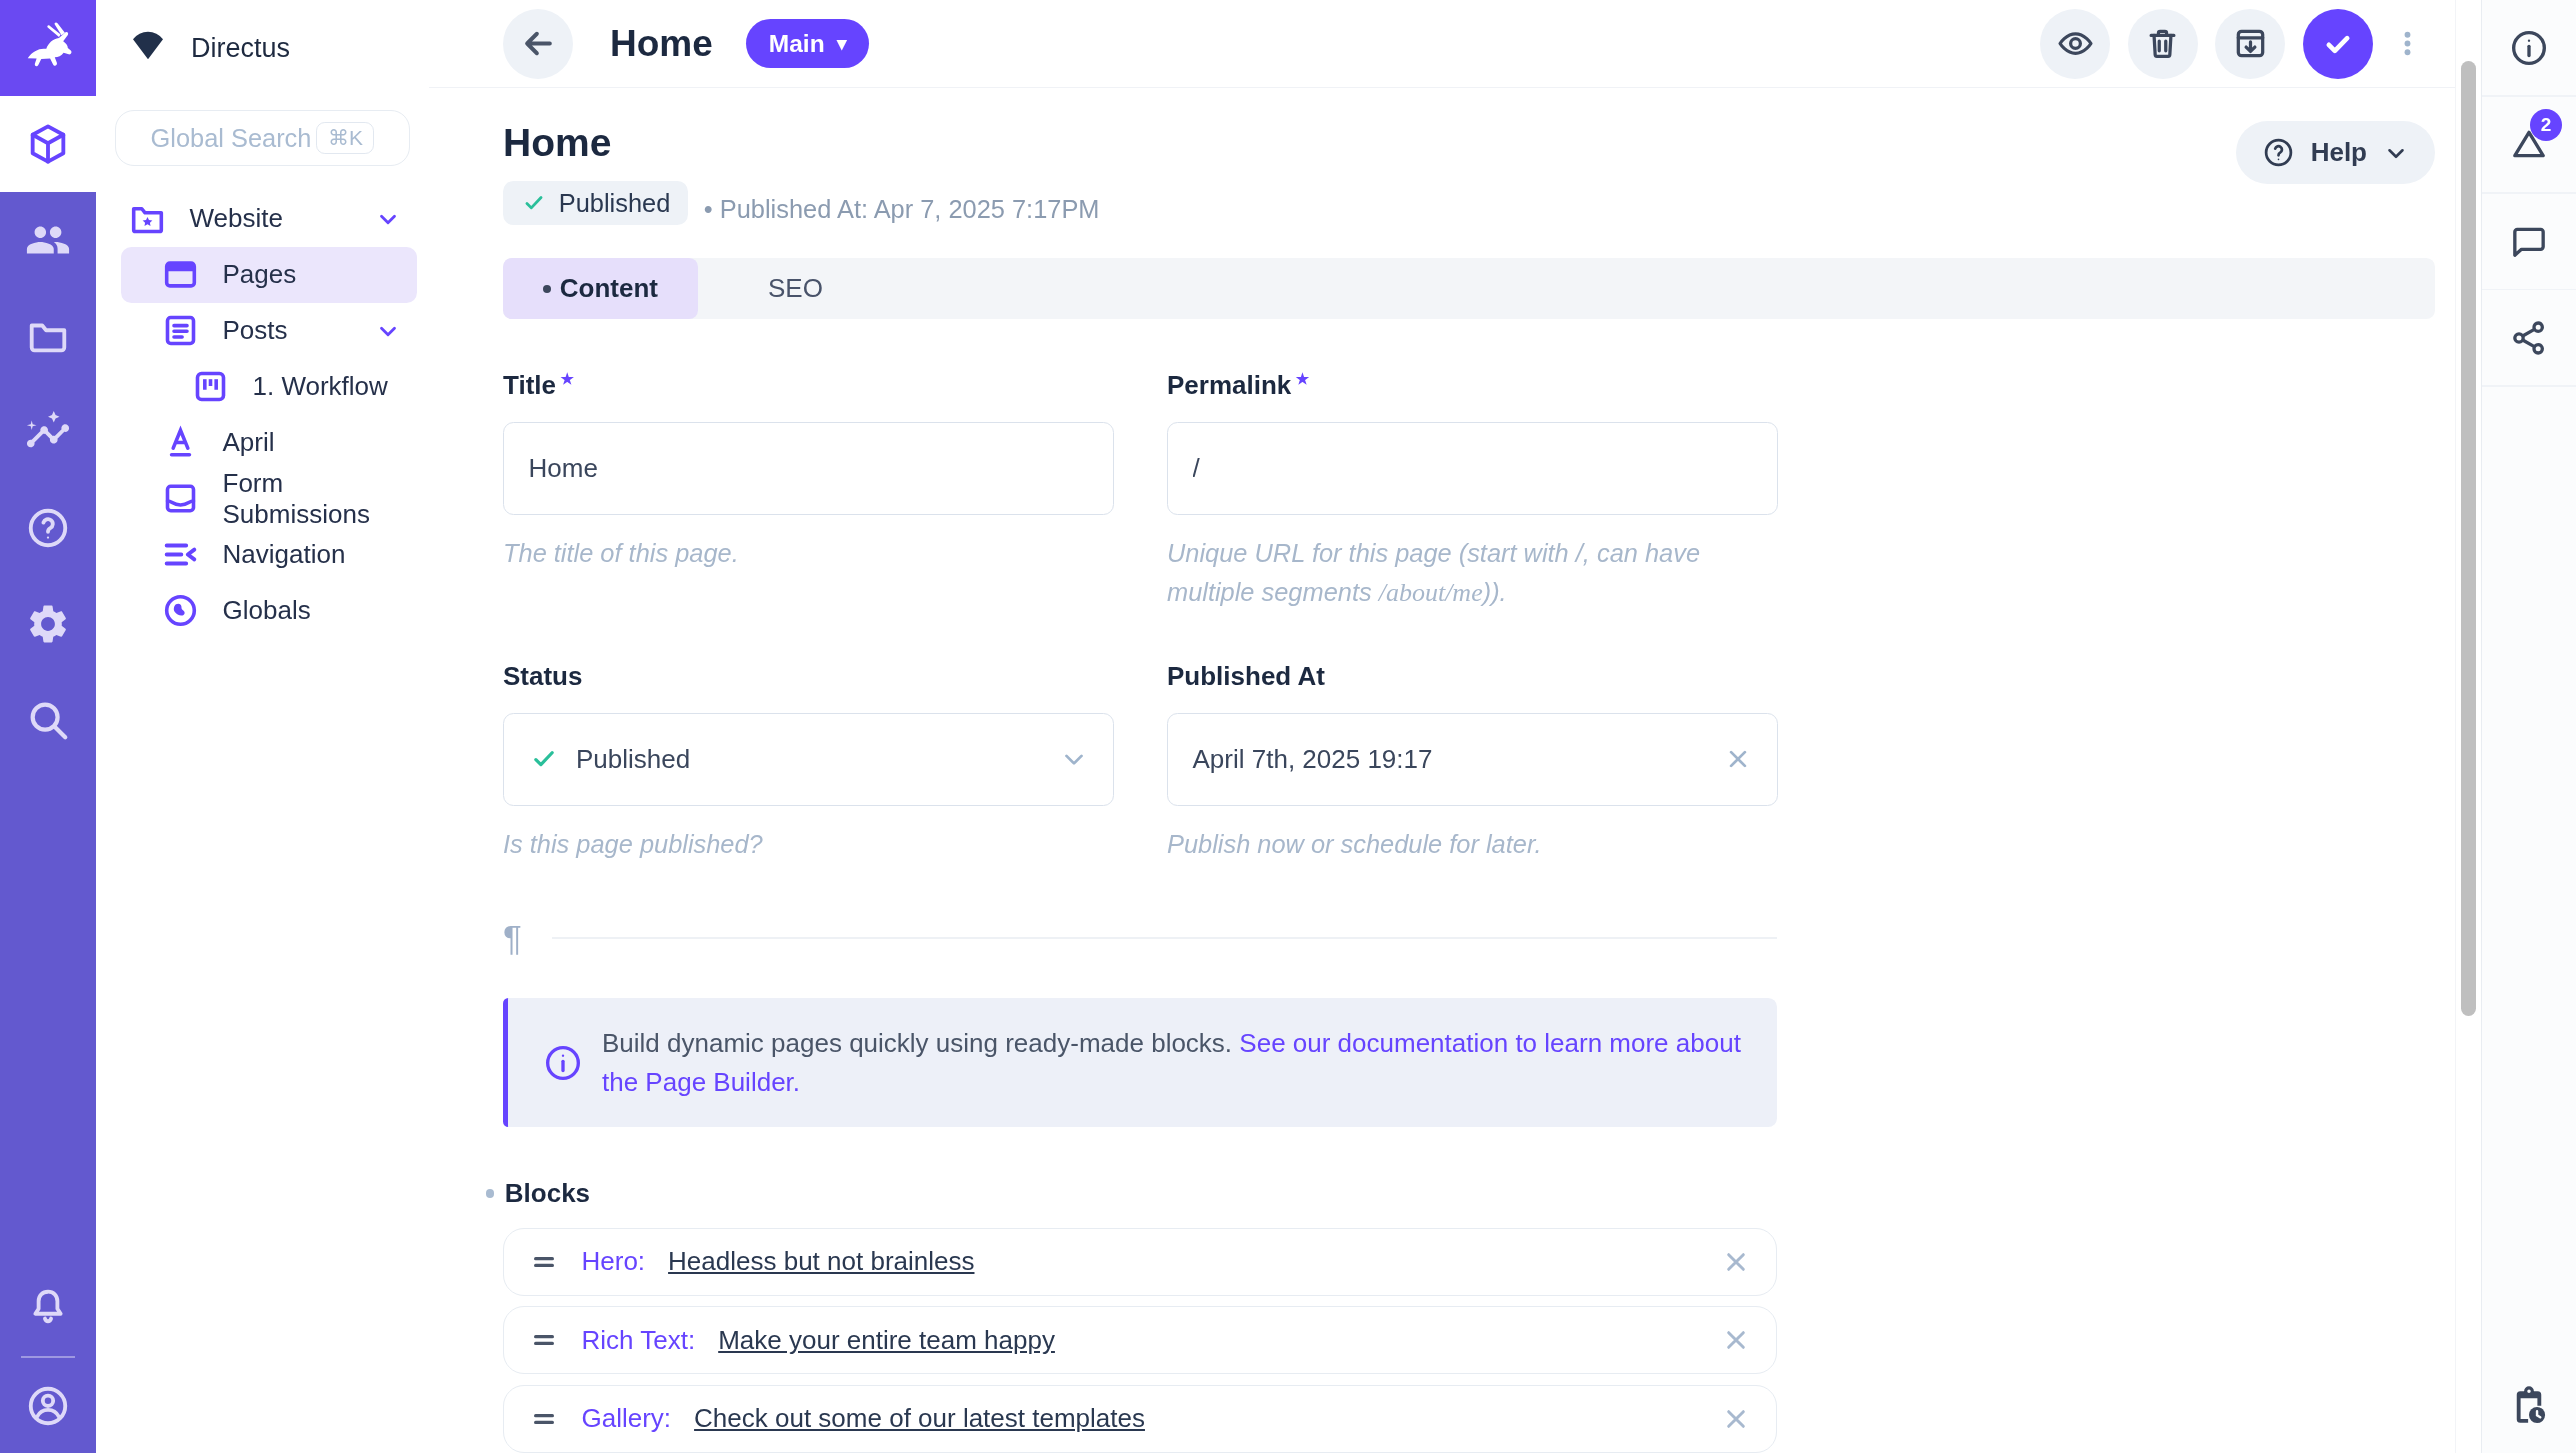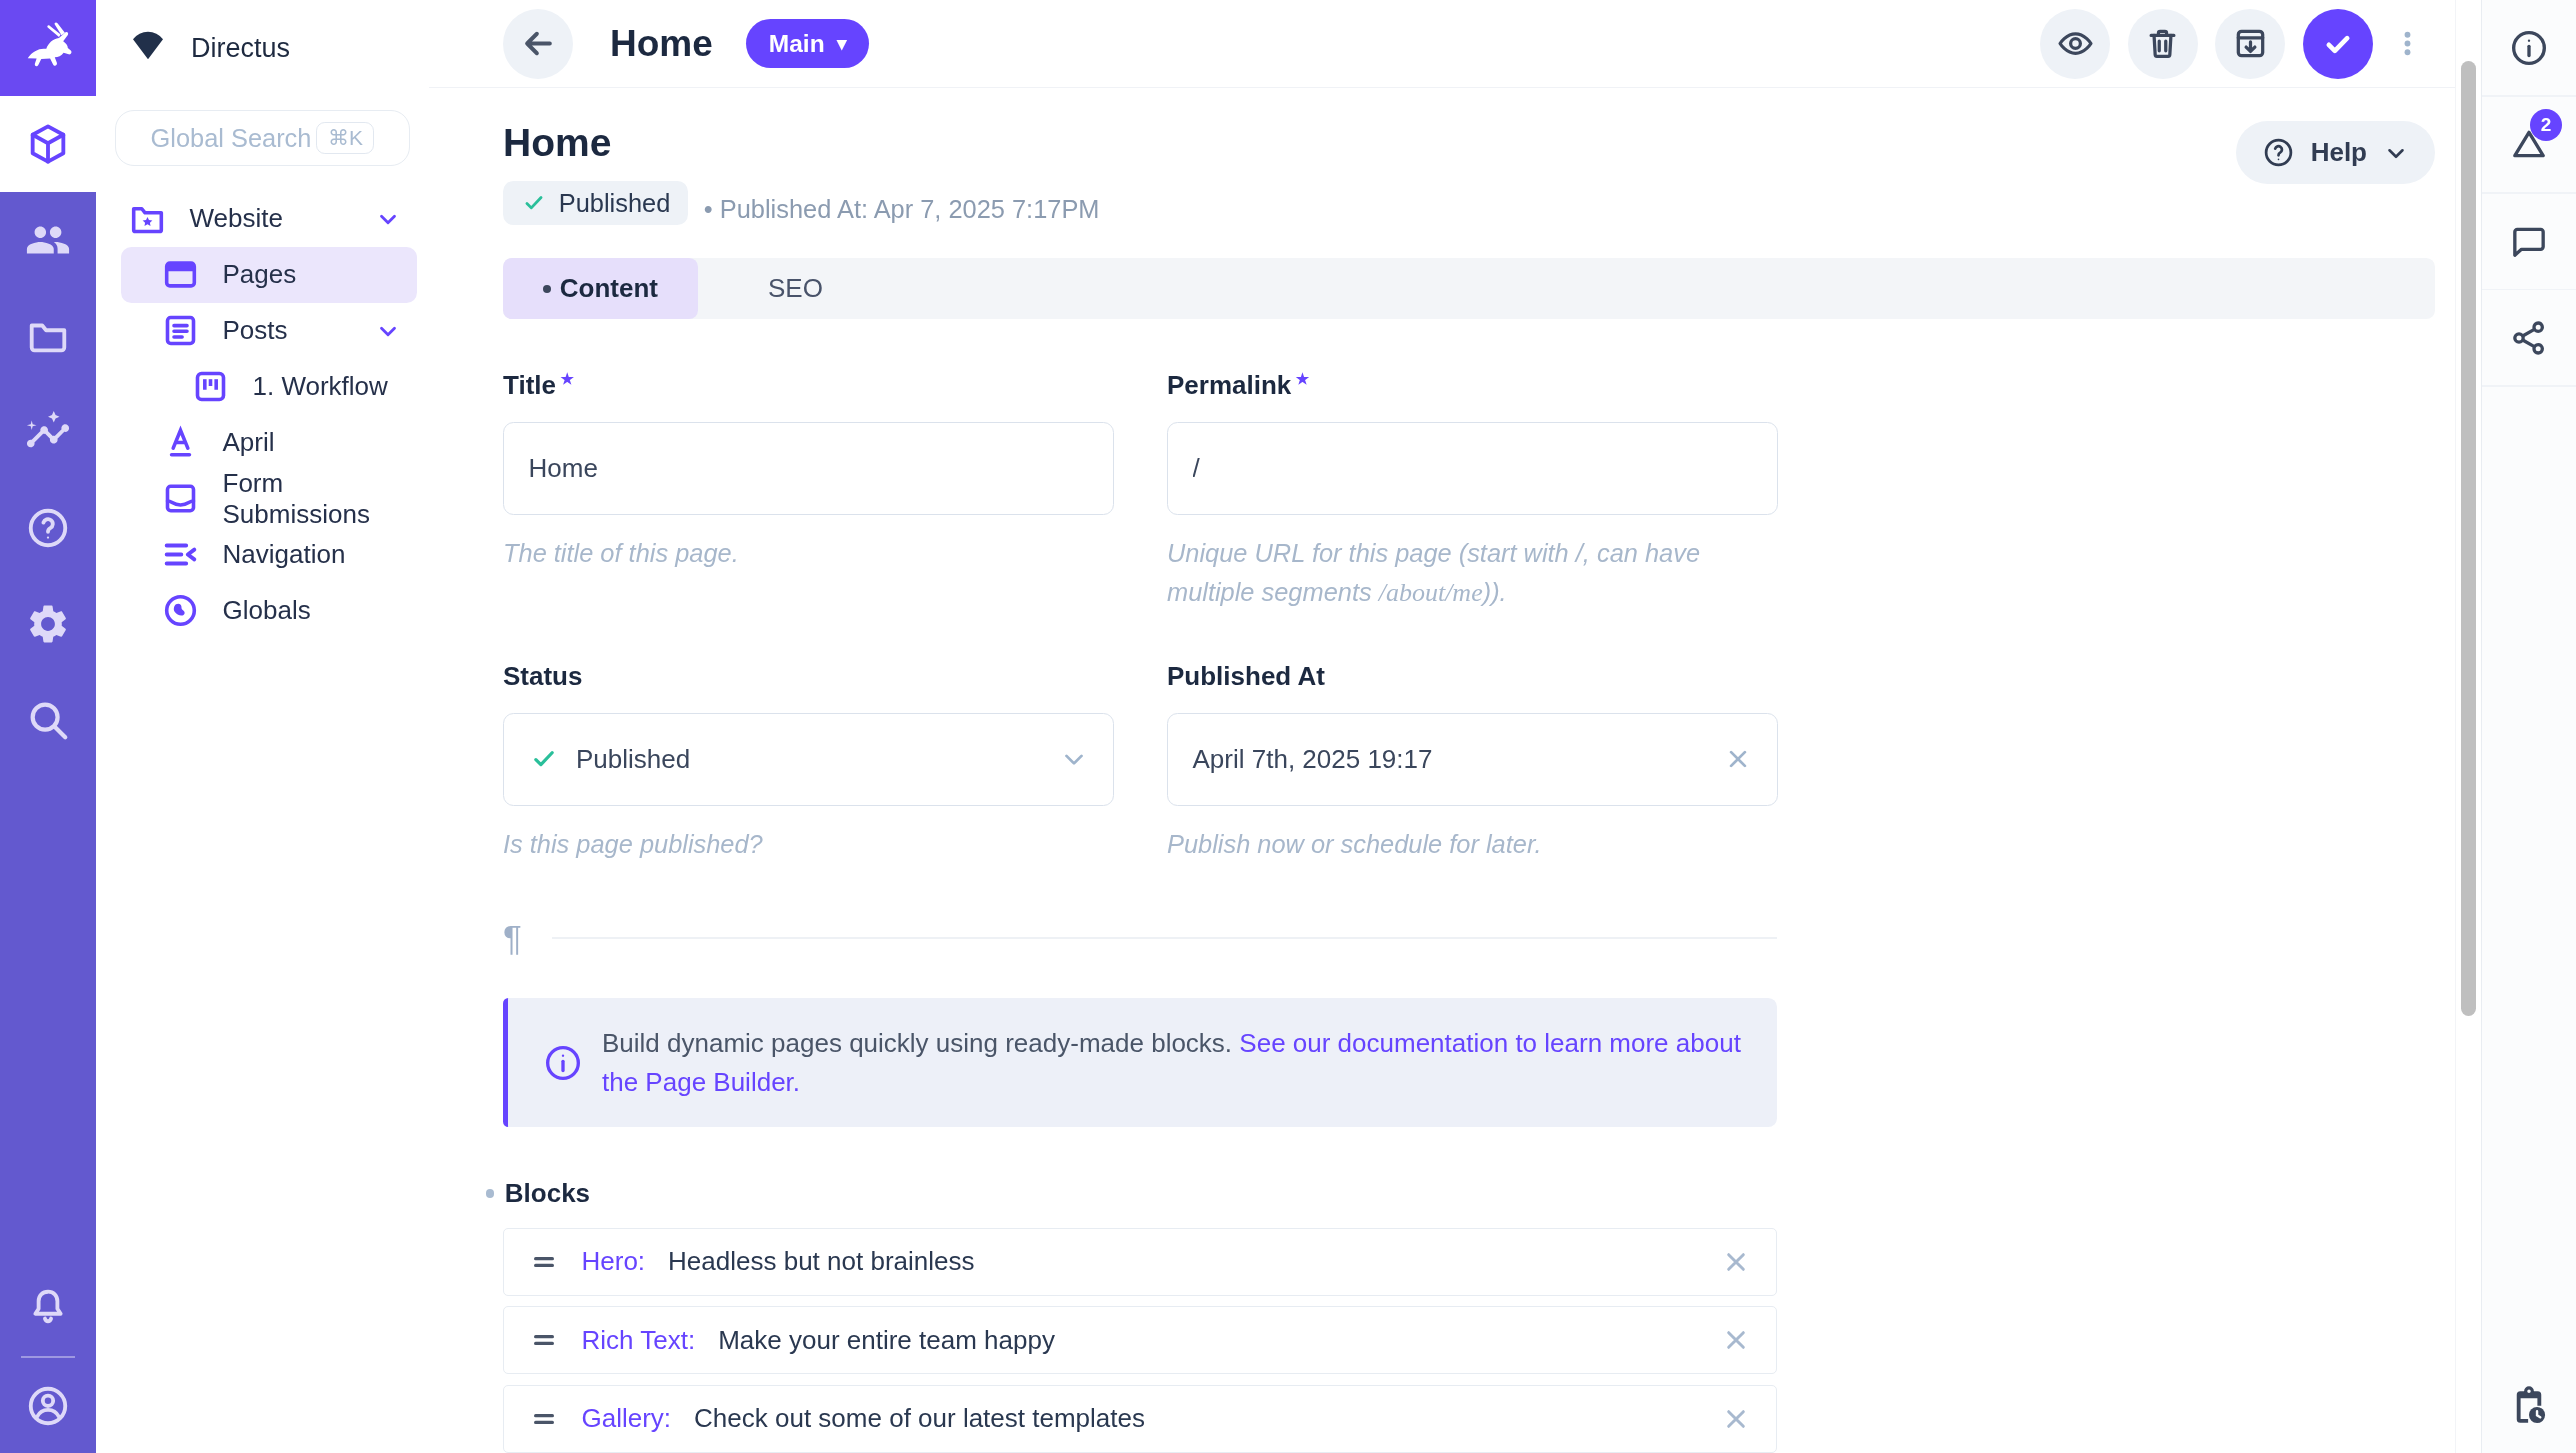--- a/index.html
+++ b/index.html
@@ -83,25 +83,25 @@
   .banner { margin-top:40px; width:1274px; background:#edf0f8; border-left:5.3px solid #6644ff; border-radius:5.3px 8.8px 8.8px 5.3px;
     padding:26px 35px; display:flex; align-items:center; gap:19px; }
   .banner-icon { color:#6644ff; }
   .banner-text { font-size:26px; color:#4a5568; line-height:1.48; }
   .banner-link { color:#6644ff; cursor:pointer; }
 
   .blocks-head { margin-top:51px; display:flex; align-items:center; gap:10.5px; }
   .blocks-dot { width:8.8px; height:8.8px; border-radius:50%; background:#a9bbd1; margin-left:-17.5px; }
   .blocks-label { font-size:26px; font-weight:700; color:#1c2940; }
   .block-list { margin-top:19px; display:flex; flex-direction:column; gap:10.5px; width:1274px; }
-  .block-row { height:68px; border:1.8px solid #e7ecf2; border-radius:5px; background:#fff;
+  .block-row { height:68px; border:1.8px solid #e7ecf2; border-radius:21px; background:#fff;
     display:flex; align-items:center; padding:0 24.5px; gap:23px; }
   .drag-handle { color:#4a5568; cursor:grab; border:none; background:none; display:inline-flex; }
   .block-type { font-size:26px; color:#6644ff; }
-  .block-title { font-size:26px; color:#2a3850; }
+  .block-title { font-size:26px; color:#2a3850;text-decoration:underline; }
   .block-x { margin-left:auto; color:#a8b9cf; border:none; background:none; cursor:pointer; display:inline-flex; }
 
   .scrollbar { position:absolute; top:0; right:0; width:26px; height:100%; border-left:1.8px solid #f2f4f7; background:#fff; }
   .scroll-thumb { position:absolute; left:5.3px; right:5.3px; top:61px; height:955px; border-radius:8.8px; background:#bfbfbf; cursor:grab; }
 
   
   .rsb { width:95px; flex:none; background:#fbfcfd; border-left:1.8px solid #e9edf2; display:flex; flex-direction:column; align-items:center; }
   .rsb-btn { width:100%; height:95px; display:grid; place-items:center; border:none; background:none; color:#3c475c; cursor:pointer; position:relative; }
   .rsb-divider { width:100%; height:1.8px; background:#f0f3f7; }
   .rsb-spacer { flex:1; }

